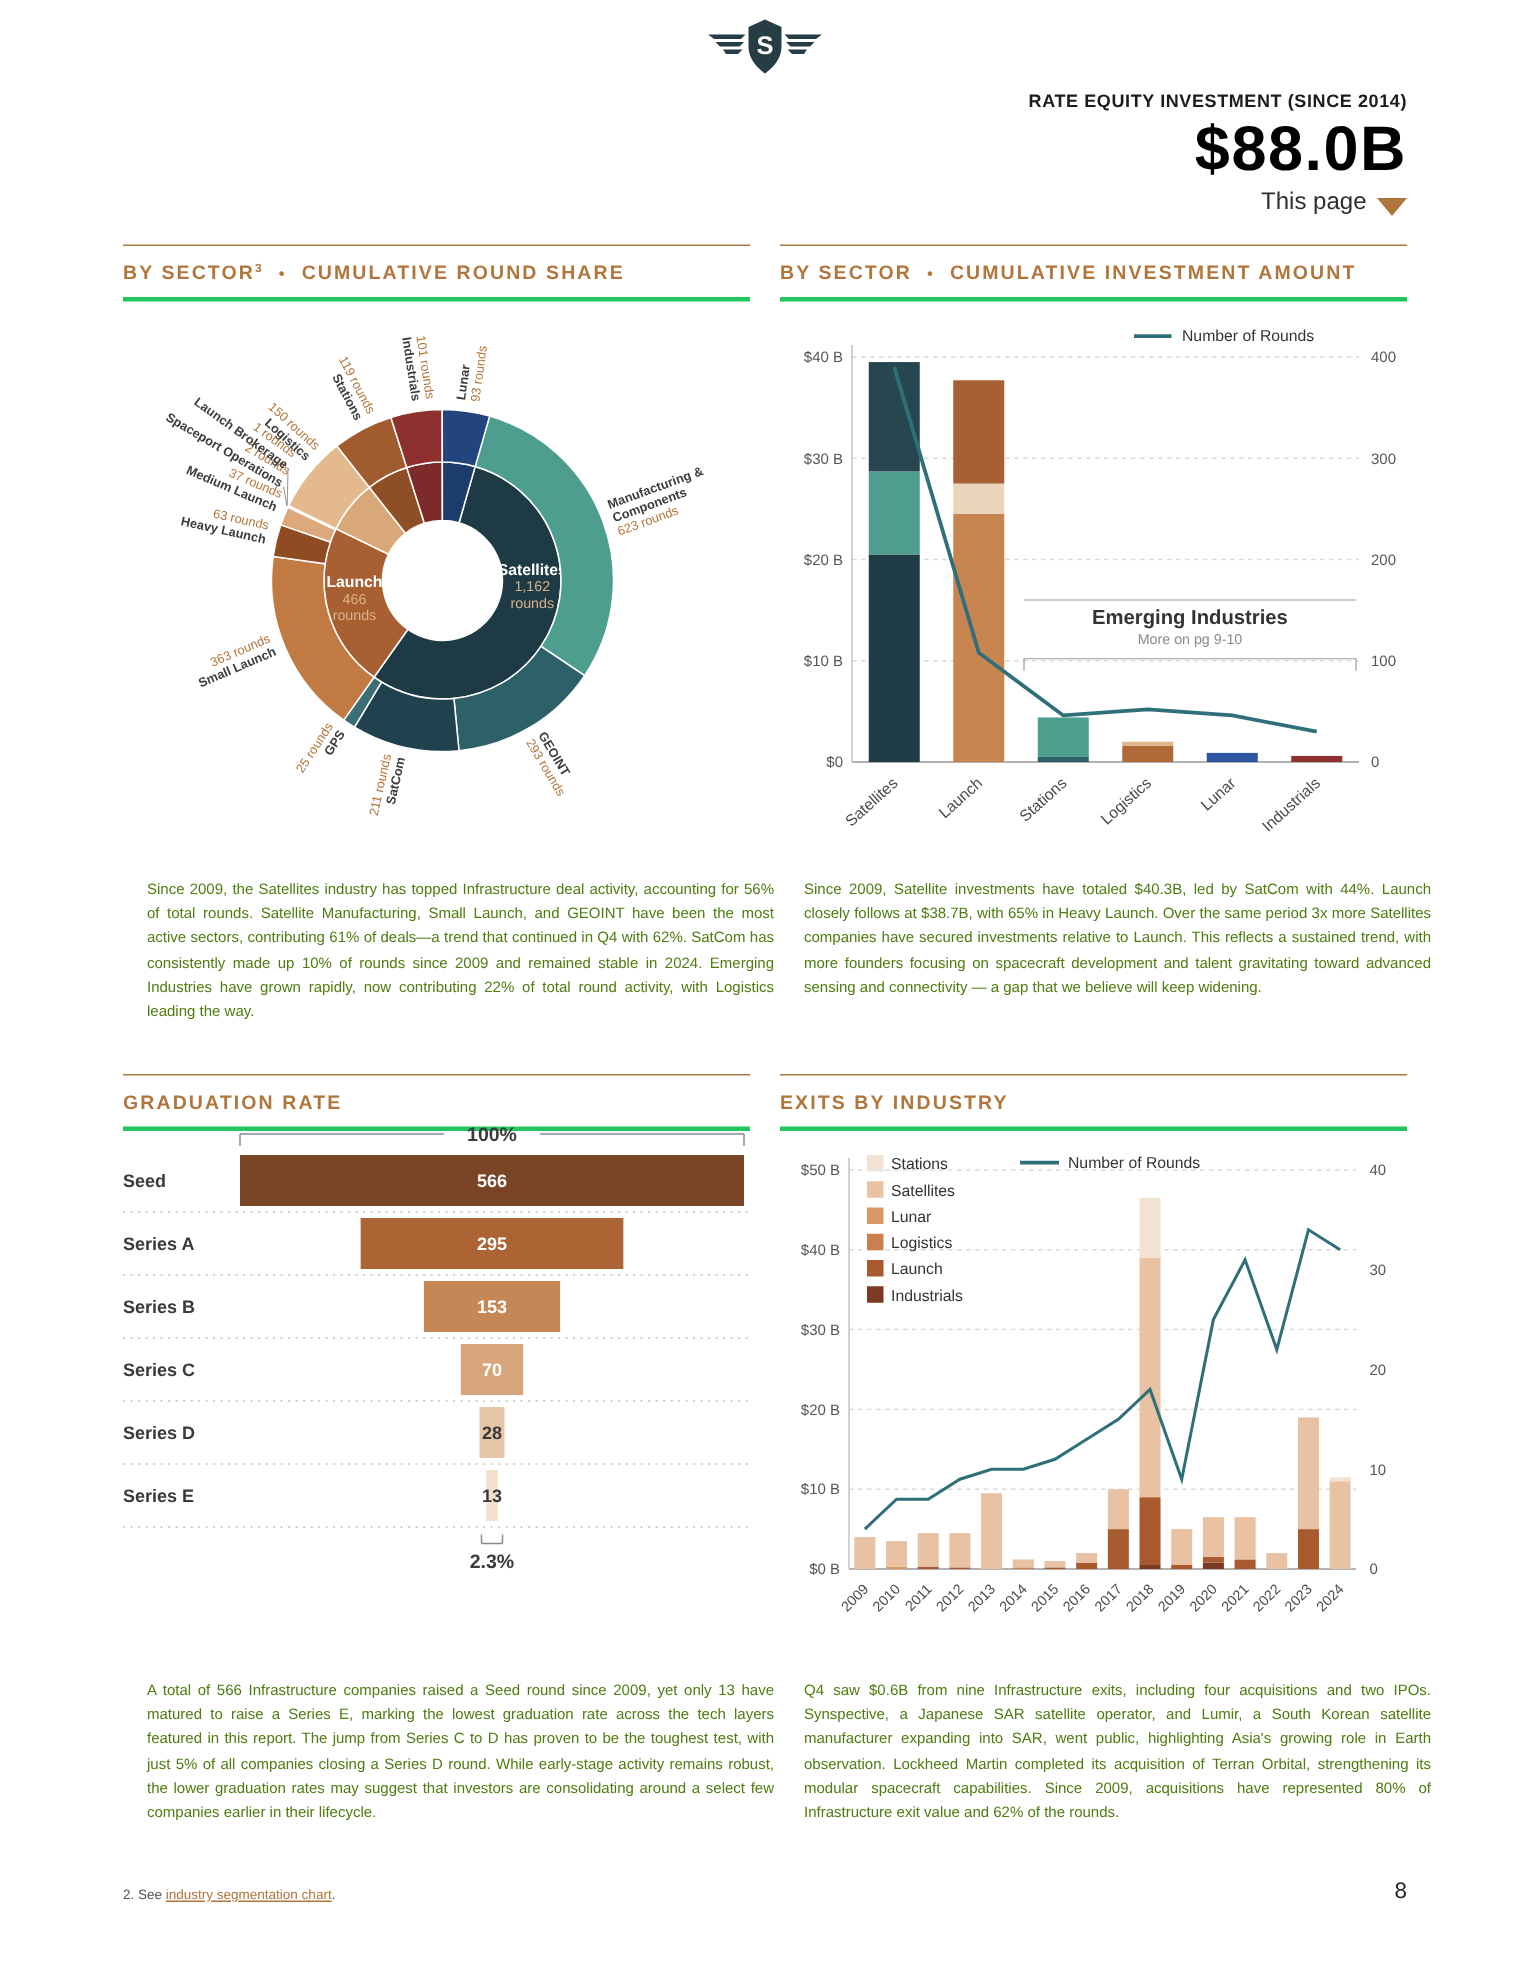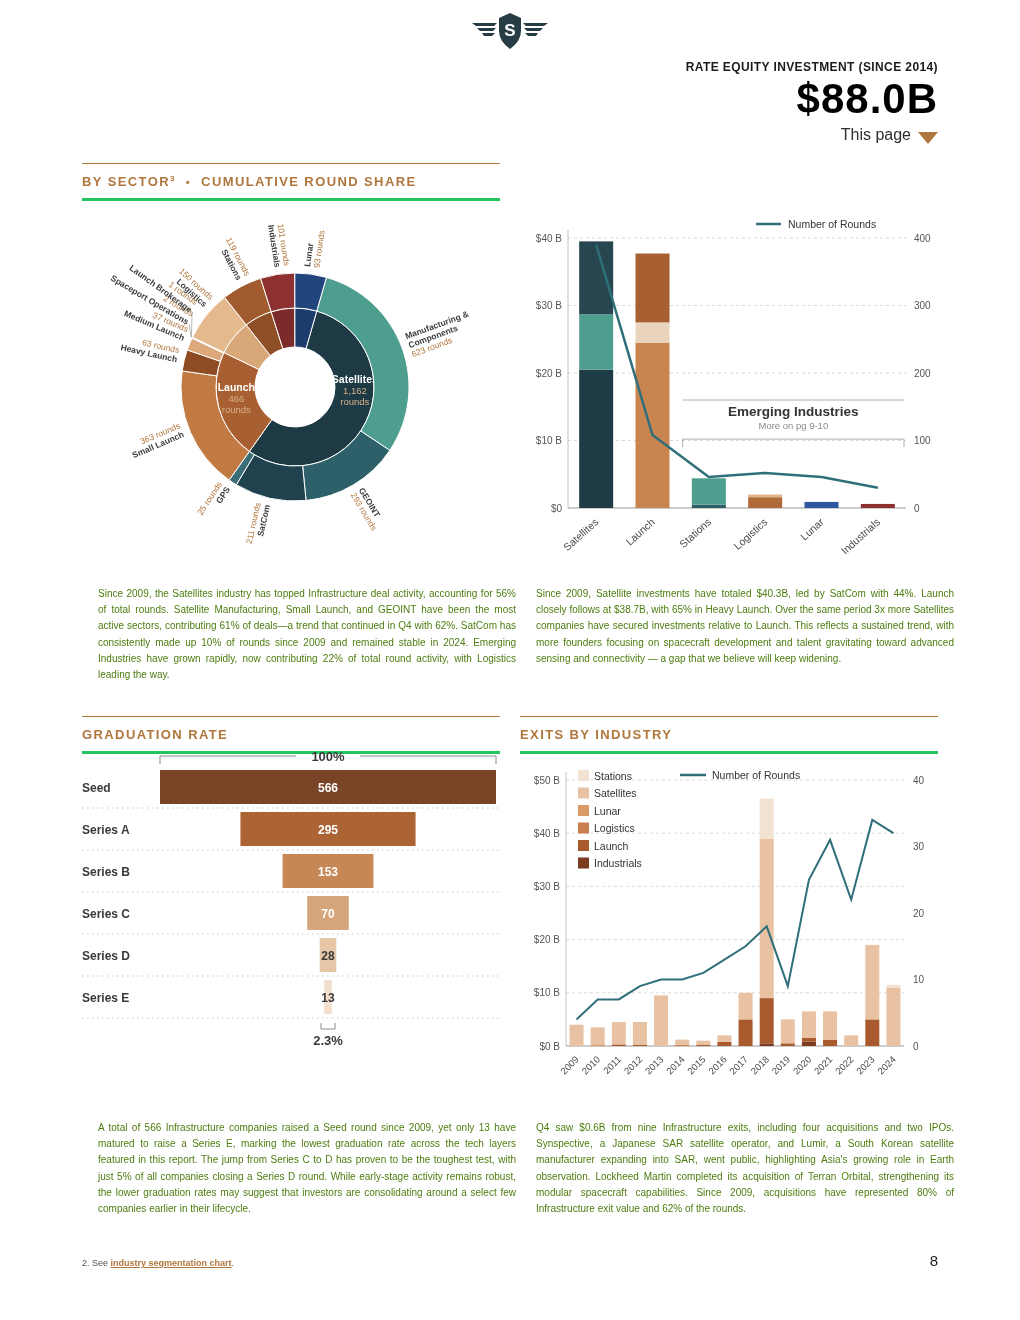--- a/index.html
+++ b/index.html
@@ -16,21 +16,21 @@
   .tri-down{width:0;height:0;border-left:10px solid transparent;border-right:10px solid transparent;border-top:12px solid #b0763c;display:inline-block;}
   
   .section-header{border-top:1px solid #b0763c;border-bottom:3px solid #22c55e;
     padding:10px 0 9px;color:#b0763c;font-weight:700;font-size:13px;letter-spacing:1.4px;}
   .section-header sup{font-size:8px;vertical-align:super;}
   .section-header .sep{margin:0 10px;font-size:11px;}
   .section-header sup:empty,.section-header .sep:empty{display:none;}
   
   .para{font-size:10px;line-height:1.62;color:#4d7c0f;text-align:justify;margin:16px;}
   .footnote{font-size:9px;color:#555;}
-  .footnote a{color:#b0763c;text-decoration:underline;font-weight:700;cursor:pointer;}
+  .footnote a{color:#b0763c;text-decoration:underline;font-weight:400;cursor:pointer;}
   .pagenum{font-size:15px;color:#222;}
   .chart{overflow:visible;}
   svg text{font-family:"Liberation Sans",sans-serif;}
 </style>
 </head>
 <body>
 
 <div class="page">
 
   <div class="abs logo">
@@ -52,20 +52,23 @@
     <div class="hdr-title"><span>RATE EQUITY INVESTMENT </span><b>(SINCE 2014)</b></div>
     <div class="hdr-amount">$88.0B</div>
     <div class="this-page">
       <span>This page</span>
       <span class="tri-down"></span>
     </div>
   </div>
 
   <div class="abs section-header" style="left:82px;top:163px;width:418px;">
     <span>BY SECTOR</span><sup>3</sup><span class="sep">•</span><span>CUMULATIVE ROUND SHARE</span>
+  </div>
+  <div class="abs section-header" style="left:520px;top:163px;width:418px;">
+    <span>BY SECTOR</span><span class="sep">•</span><span>CUMULATIVE INVESTMENT AMOUNT</span>
   </div>
 
   <div class="abs chart" style="left:82px;top:204px;width:418px;height:356px;"><svg viewBox="0 0 418 356" width="100%" height="100%">
         <path d="M234.77535110954292 107.06032602087281 A79 79 0 1 1 167.36184799798377 247.4837892949915 L189.892074935688 215.65001989619822 A40 40 0 1 0 224.02549423267996 144.54953216246724 Z" fill="#1e3a44" stroke="#fff" stroke-width="1"></path>
         <text x="272.85384301558946" y="179.18538842464753" text-anchor="middle" font-size="10.5" font-weight="700" fill="#ffffff">Satellites</text>
         <text x="272.85384301558946" y="190.18538842464753" text-anchor="middle" font-size="9.5" font-weight="400" fill="#d8b28a">1,162</text>
         <text x="272.85384301558946" y="201.18538842464753" text-anchor="middle" font-size="9.5" font-weight="400" fill="#d8b28a">rounds</text>
         <path d="M167.36184799798377 247.4837892949915 A79 79 0 0 1 141.93727986508515 148.48783102981255 L177.01887588105578 165.52548406572788 A40 40 0 0 0 189.892074935688 215.65001989619822 Z" fill="#a85f32" stroke="#fff" stroke-width="1"></path>
         <text x="154.31114395597166" y="187.47470144906555" text-anchor="middle" font-size="10.5" font-weight="700" fill="#ffffff">Launch</text>
         <text x="154.31114395597166" y="198.47470144906555" text-anchor="middle" font-size="9.5" font-weight="400" fill="#d8b28a">466</text>

